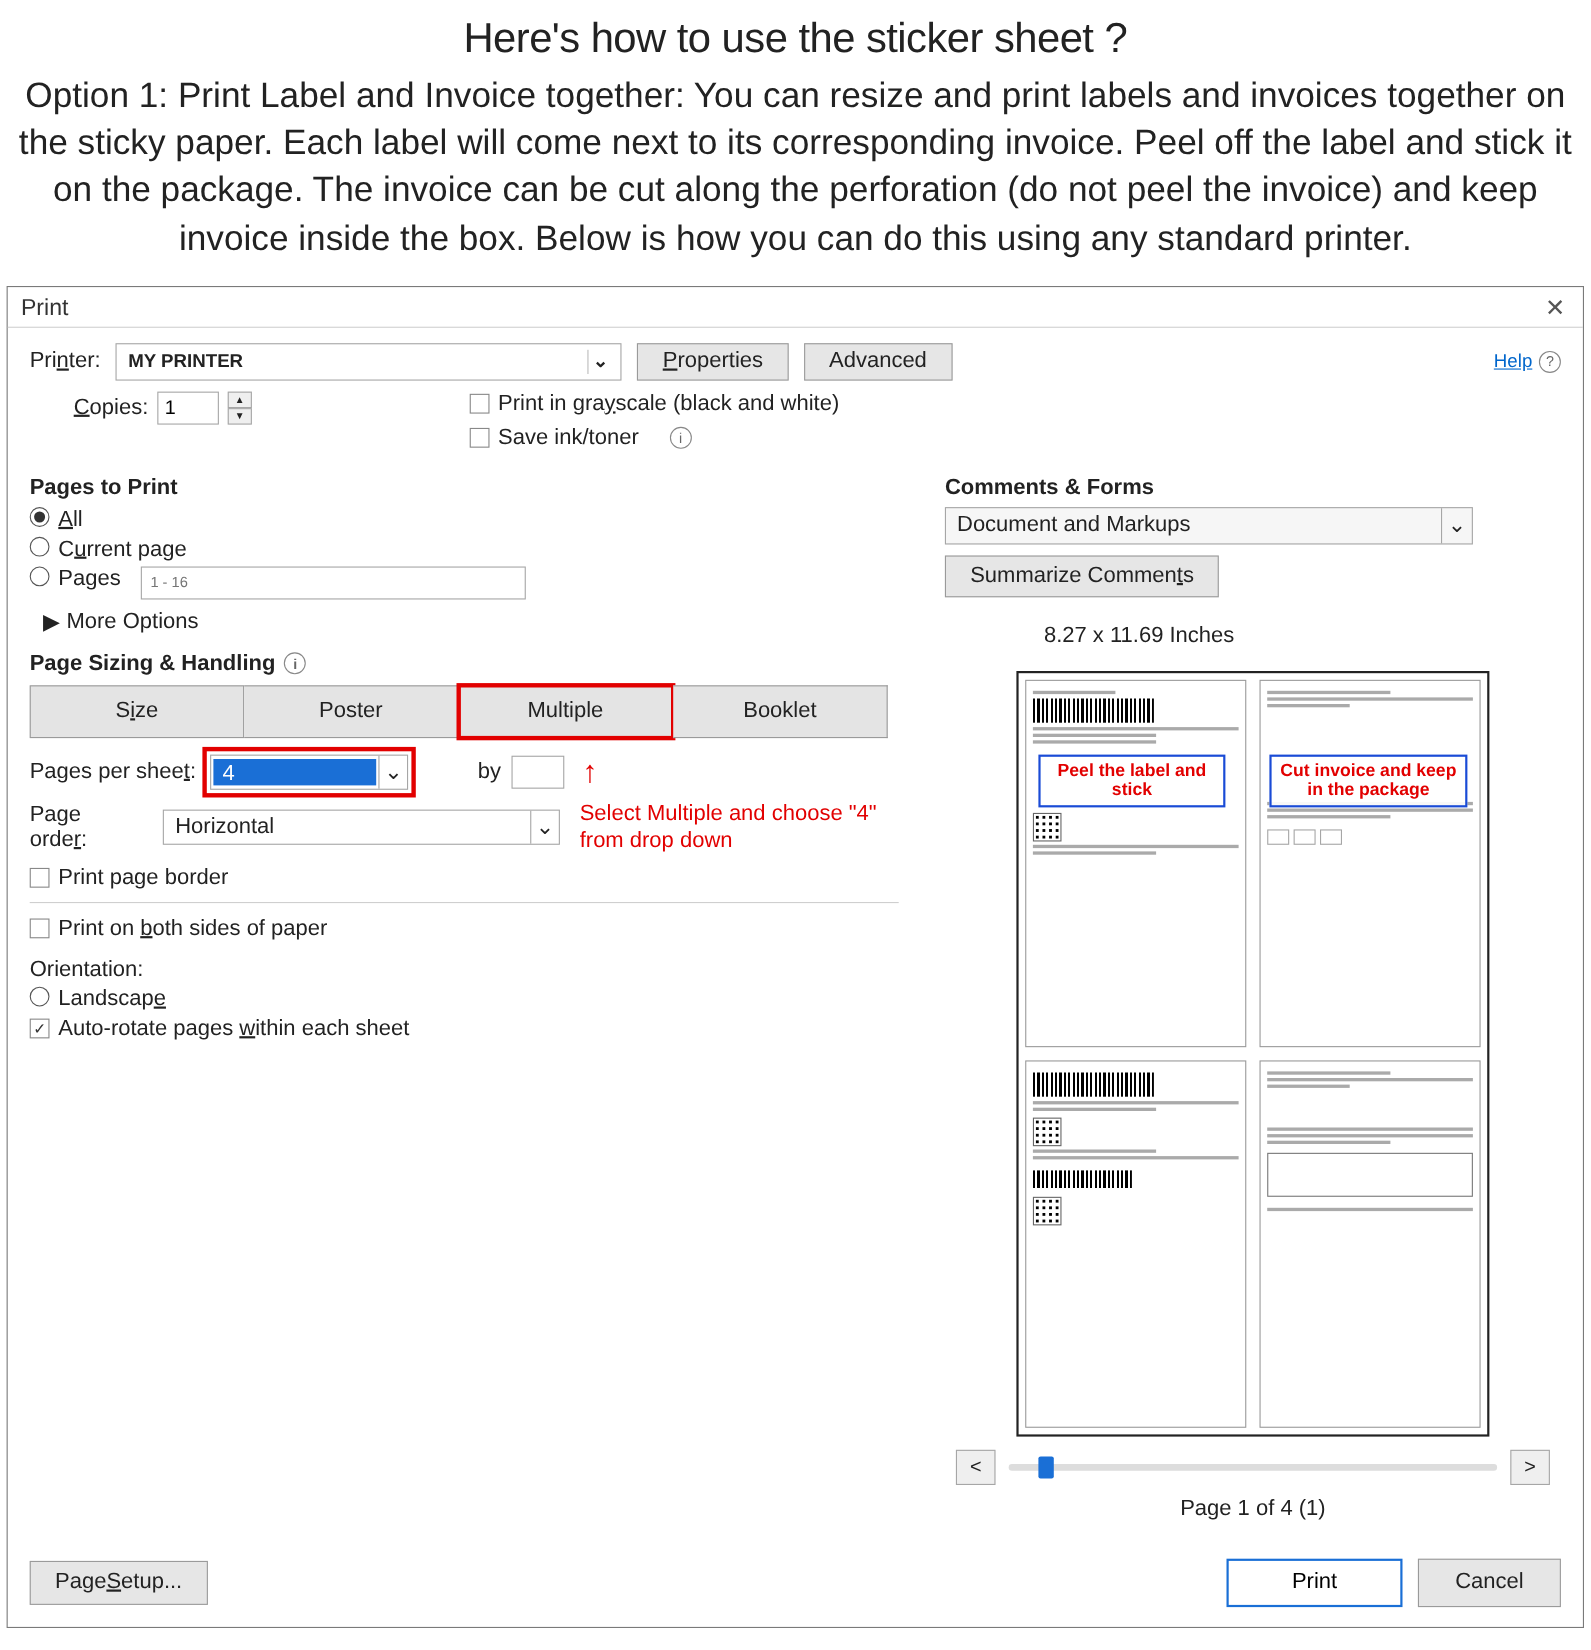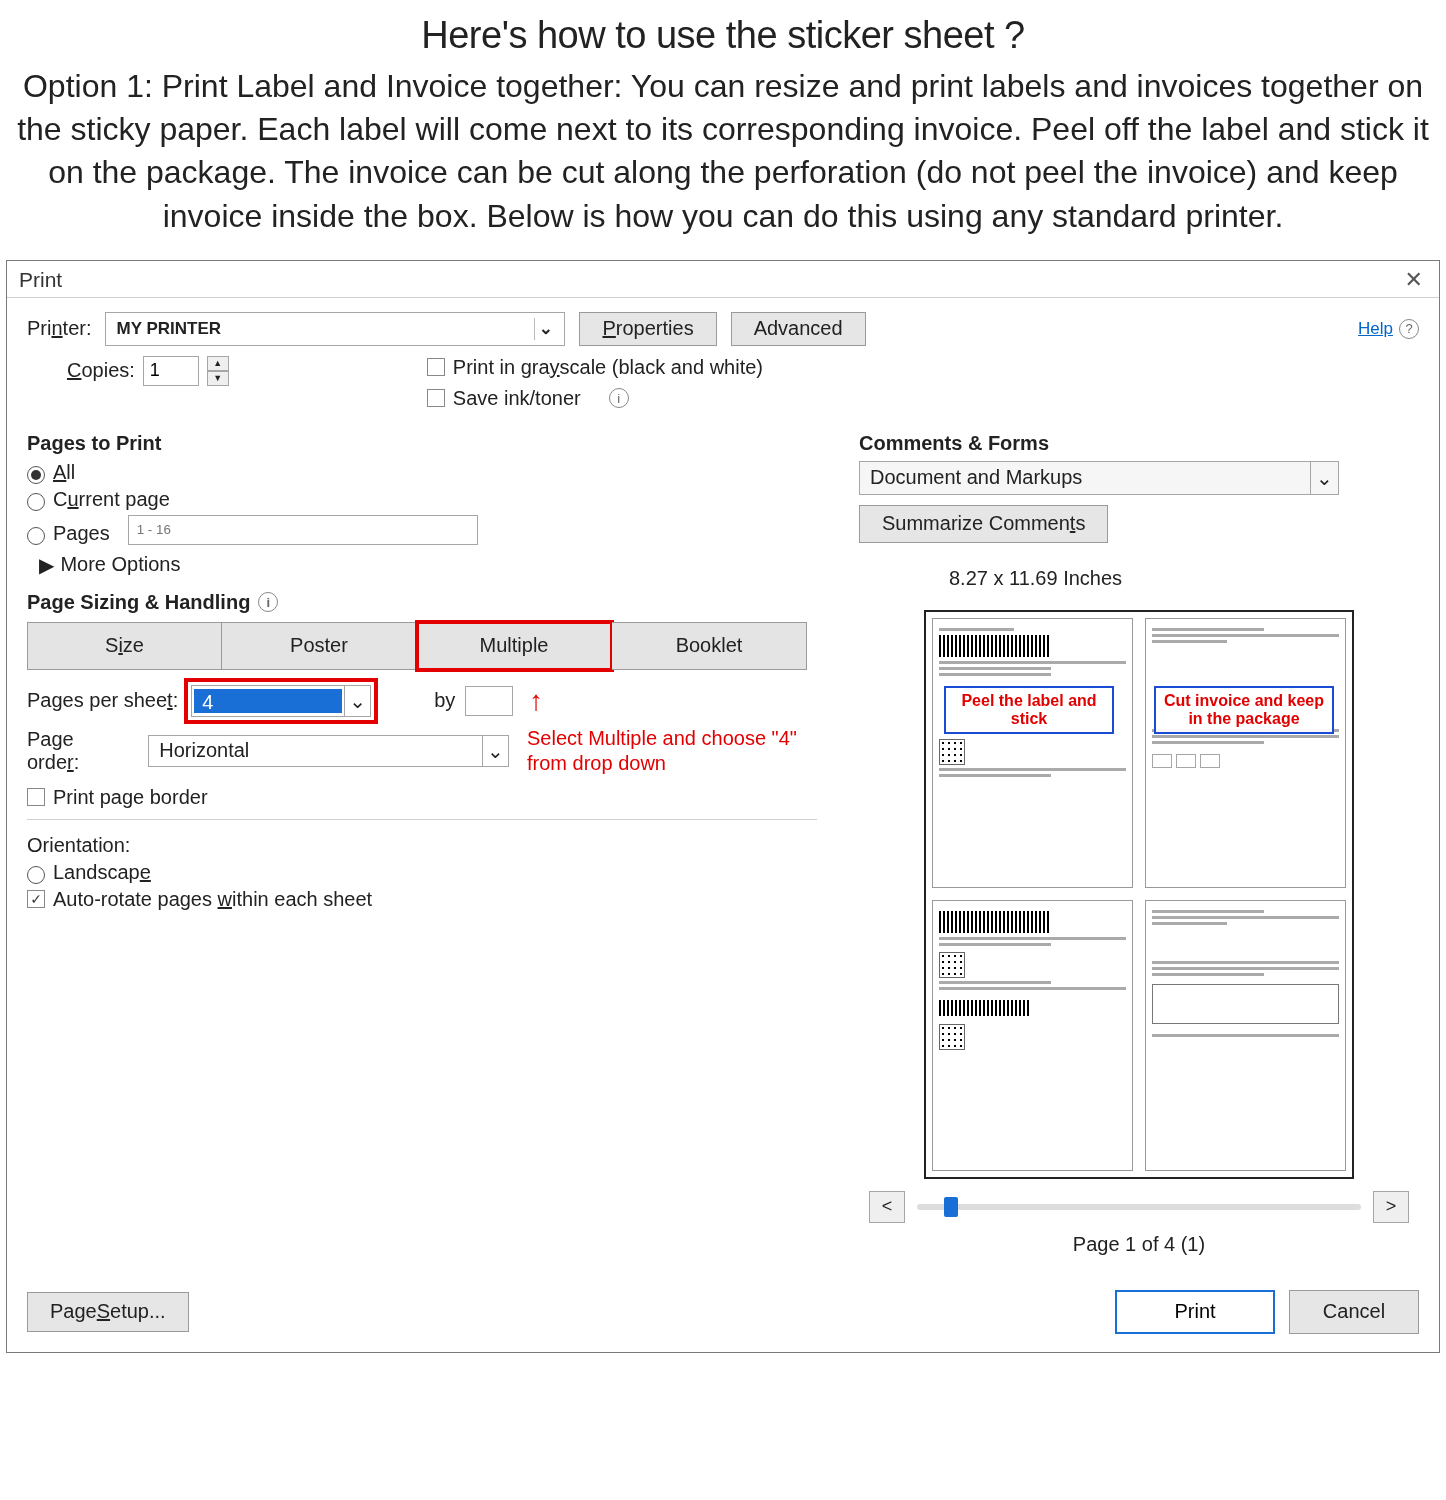--- a/index.html
+++ b/index.html
@@ -54,21 +54,21 @@
   .spinbtn { width:22px; height:15px; border:1px solid #a6a6a6; background:#efefef; font-size:9px; line-height:1; display:flex; align-items:center; justify-content:center; }
 
   .chk { display:flex; align-items:center; gap:8px; font-size:20px; }
   .chkbox { width:18px; height:18px; border:1px solid #888; background:#fff; display:inline-flex; align-items:center; justify-content:center; font-size:14px; }
 
   .columns { display:flex; gap:42px; margin-top:14px; }
   .leftcol { flex:1; min-width:0; }
   .rightcol { width:560px; }
   .sect-head { font-weight:700; font-size:20px; margin:8px 0 6px; display:flex; align-items:center; gap:8px; }
 
-  .radio { display:flex; align-items:flex-end; gap:8px; font-size:20px; margin:4px 0; }
+  .radio { display:flex; align-items:flex-start; gap:8px; font-size:20px; margin:4px 0; }
   .rdo { width:18px; height:18px; border:1px solid #555; border-radius:50%; display:inline-flex; align-items:center; justify-content:center; }
   .rdo.on::after { content:""; width:10px; height:10px; background:#333; border-radius:50%; display:block; }
   .pages-input { width:350px; height:30px; border:1px solid #a6a6a6; color:#888; padding:0 8px; margin-left:10px; }
   .more-opt { display:flex; align-items:center; gap:6px; font-size:20px; margin:8px 0 14px 12px; }
 
   .seg-row { display:flex; margin:8px 0 12px; align-items:center; }
   .seg { border:1px solid #9a9a9a; background:#e4e4e4; width:195px; height:48px; display:flex; align-items:center; justify-content:center; font-size:20px; }
   .seg + .seg { border-left:none; }
   .redbox { outline:4px solid #e20000; outline-offset:-2px; }
 
@@ -83,21 +83,21 @@
   .order-row { display:flex; align-items:center; gap:18px; font-size:20px; margin:6px 0 10px; }
   .order-select { width:365px; height:32px; border:1px solid #a6a6a6; display:flex; align-items:center; justify-content:space-between; padding:0 0 0 10px; }
   .callout { color:#e20000; font-size:20px; line-height:1.25; max-width:290px; }
 
   .divider { border-top:1px solid #cfcfcf; margin:10px 0 12px; }
 
   .forms-select { width:480px; height:34px; border:1px solid #a6a6a6; display:flex; align-items:center; justify-content:space-between; padding:0 0 0 10px; font-size:20px; background:#f6f6f6; margin:6px 0 10px; }
 
   .paper-dims { font-size:20px; text-align:left; margin:24px 0 20px 90px; }
   .preview-page {
-    width:430px; height:569px; border:2px solid #222; margin:4px auto 12px;
+    width:430px; height:696px; border:2px solid #222; margin:4px auto 12px;
     background:#fff; display:grid; grid-template-columns:1fr 1fr; grid-template-rows:1fr 1fr;
     position:relative;
   }
   .pv-cell { border:1px solid #999; margin:6px; padding:6px; font-size:8px; position:relative; overflow:hidden; }
   .barcode { height:22px; background:repeating-linear-gradient(90deg,#000 0 2px,#fff 2px 4px); width:110px; margin:4px 0; }
   .barcode.sm { height:16px; width:90px; }
   .fakeline { height:3px; background:#aaa; margin:3px 0; }
   .fakeline.sh { width:60%; }
   .fakeline.sh2 { width:40%; }
   .qr { width:26px; height:26px; background:
@@ -230,20 +230,24 @@
           <div class="callout">Select Multiple and choose "4" from drop down</div>
         </div>
 
         <div class="chk">
             <span class="chkbox"></span>
             <span>Print page border</span>
           </div>
 
         <div class="divider"></div>
 
+        <div class="chk">
+            <span class="chkbox"></span>
+            <span>Print on <span class="underline">b</span>oth sides of paper</span>
+          </div>
 
         <div style="margin-top:14px" class="lbl">Orientation:</div>
         <div class="radio">
             <span class="rdo"></span>
             <span>Landscap<span class="underline">e</span></span>
           </div>
         <div class="chk" style="margin-top:4px">
           <span class="chkbox check">✓</span>
           <span>Auto-rotate pages <span class="underline">w</span>ithin each sheet</span>
         </div>

